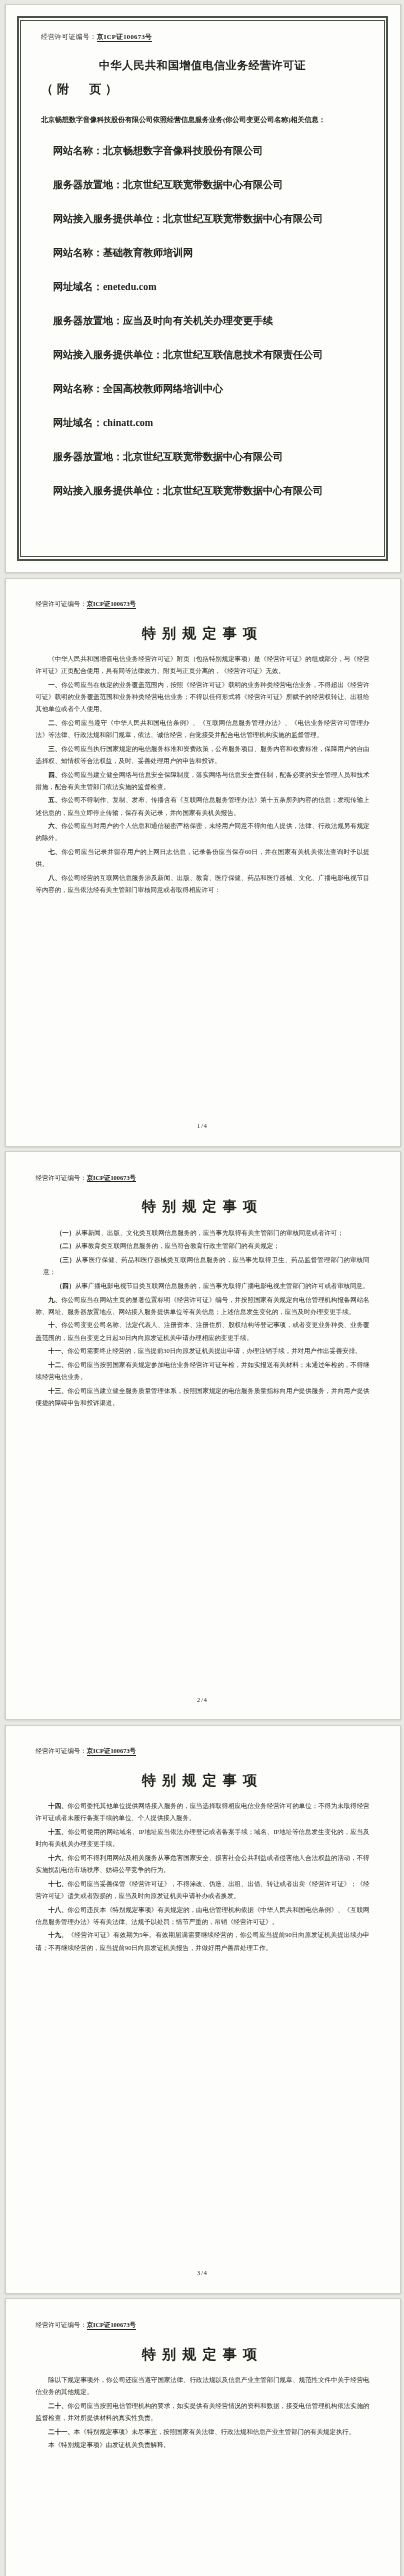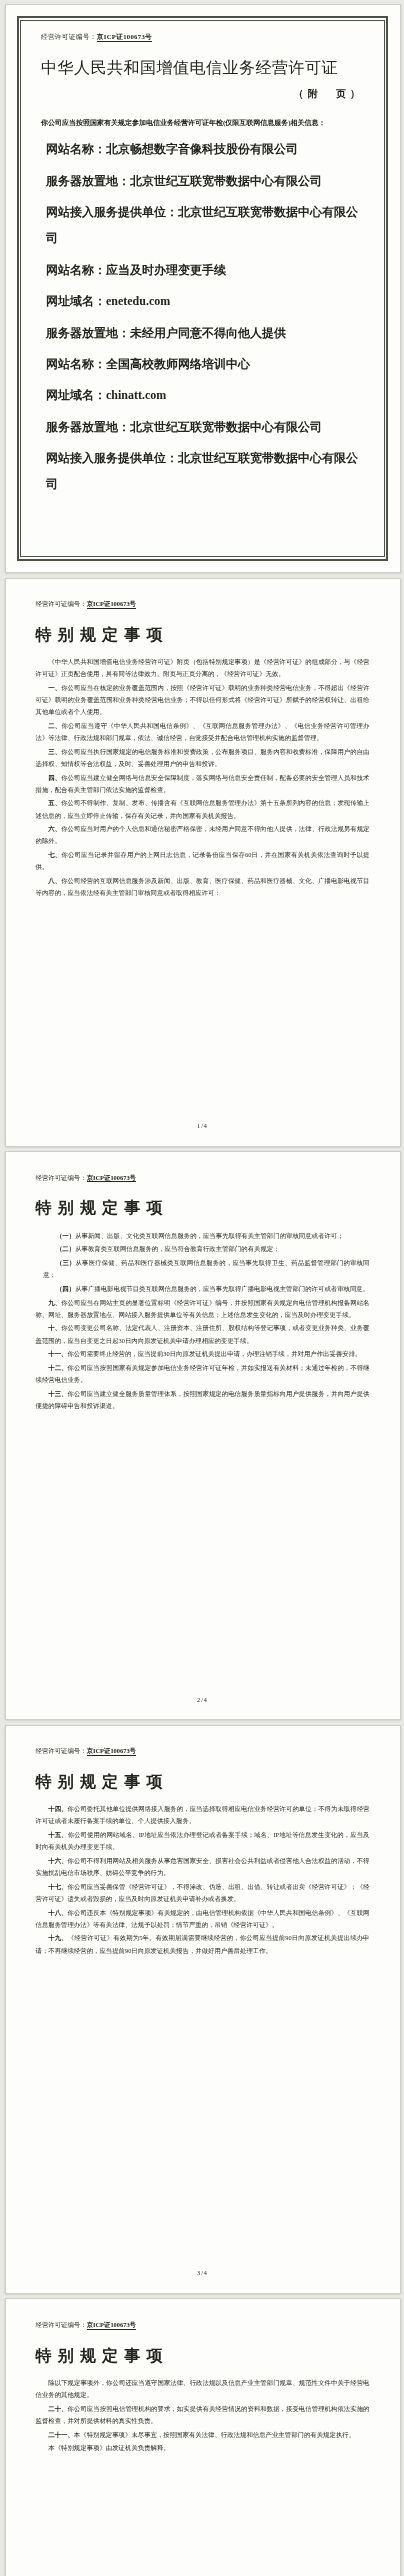--- a/index.html
+++ b/index.html
@@ -30,54 +30,54 @@
   .cert-inner{
     position:absolute; inset:1.5px;
     border:0.5px solid #4c5147;
     padding:12.4px 19.6px;
     box-sizing:border-box;
   }
   .cert-header{font-size:6.7px; letter-spacing:0.3px;}
   .lic-no{font-weight:bold; border-bottom:0.5px solid #24241f; padding-bottom:0.5px;}
   .cert-title{
     margin:15.5px 0 0;
-    text-align:left;
-    font-size:16px;
-    font-weight:normal;
+    text-align:center;
+    font-size:11px;
+    font-weight:bold;
     letter-spacing:0.5px;
   }
   .cert-subtitle{
     margin:8.2px 0 15.5px;
-    text-align:right;
-    font-size:10px;
+    text-align:left;
+    font-size:12px;
     font-weight:bold;
     letter-spacing:4.1px;
   }
   .cert-intro{
     font-size:7px;
     line-height:2.1;
     margin:0 0 3.1px;
     text-align:justify;
     font-weight:bold;
   }
   .cert-line{
-    margin:5px;
-    font-size:12px;
+    margin:12px;
+    font-size:10px;
     line-height:2.2;
   }
   .cert-line .lbl{font-weight:bold;}
   .cert-line .val{font-weight:bold;}
 
   
   .prov-page{padding:21.6px 30px 36px; box-sizing:border-box;}
   .page-header{font-size:6.4px;}
   .prov-title{
     margin:15.5px 0 10.3px;
-    text-align:left;
-    font-size:16px;
+    text-align:center;
+    font-size:14px;
     font-weight:bold;
     letter-spacing:6.2px;
   }
   .prov-body{font-size:6.4px;}
   .para{
     margin:0 0 1.5px;
     text-indent:2em;
     text-align:justify;
     line-height:1.9;
   }
@@ -95,28 +95,29 @@
 <body>
 
 <section class="page">
   <div class="cert-frame">
     <div class="cert-inner">
       <div class="cert-header">
         <span>经营许可证编号：</span><span class="lic-no">京ICP证100673号</span>
       </div>
       <h1 class="cert-title">中华人民共和国增值电信业务经营许可证</h1>
       <div class="cert-subtitle">（附　页）</div>
-      <p class="cert-intro">你公司应当按照国家有关规定参加电信业务经营许可证年检(仅限互联网信息服务)相关信息：</p>
+      <p class="cert-intro">北京畅想数字音像科技股份有限公司依照经营信息服务业务(你公司变更公司名称)相关信息：</p>
       <div class="cert-lines">
           <p class="cert-line"><b class="lbl">网站名称：</b><span class="val">北京畅想数字音像科技股份有限公司</span></p>
           <p class="cert-line"><b class="lbl">服务器放置地：</b><span class="val">北京世纪互联宽带数据中心有限公司</span></p>
           <p class="cert-line"><b class="lbl">网站接入服务提供单位：</b><span class="val">北京世纪互联宽带数据中心有限公司</span></p>
-          <p class="cert-line"><b class="lbl">网站名称：</b><span class="val">应当及时办理变更手续</span></p>
+          <p class="cert-line"><b class="lbl">网站名称：</b><span class="val">基础教育教师培训网</span></p>
           <p class="cert-line"><b class="lbl">网址域名：</b><span class="val">enetedu.com</span></p>
-          <p class="cert-line"><b class="lbl">服务器放置地：</b><span class="val">未经用户同意不得向他人提供</span></p>
+          <p class="cert-line"><b class="lbl">服务器放置地：</b><span class="val">应当及时向有关机关办理变更手续</span></p>
+          <p class="cert-line"><b class="lbl">网站接入服务提供单位：</b><span class="val">北京世纪互联信息技术有限责任公司</span></p>
           <p class="cert-line"><b class="lbl">网站名称：</b><span class="val">全国高校教师网络培训中心</span></p>
           <p class="cert-line"><b class="lbl">网址域名：</b><span class="val">chinatt.com</span></p>
           <p class="cert-line"><b class="lbl">服务器放置地：</b><span class="val">北京世纪互联宽带数据中心有限公司</span></p>
           <p class="cert-line"><b class="lbl">网站接入服务提供单位：</b><span class="val">北京世纪互联宽带数据中心有限公司</span></p>
         </div>
     </div>
   </div>
 </section>
 
 <section class="page prov-page">

